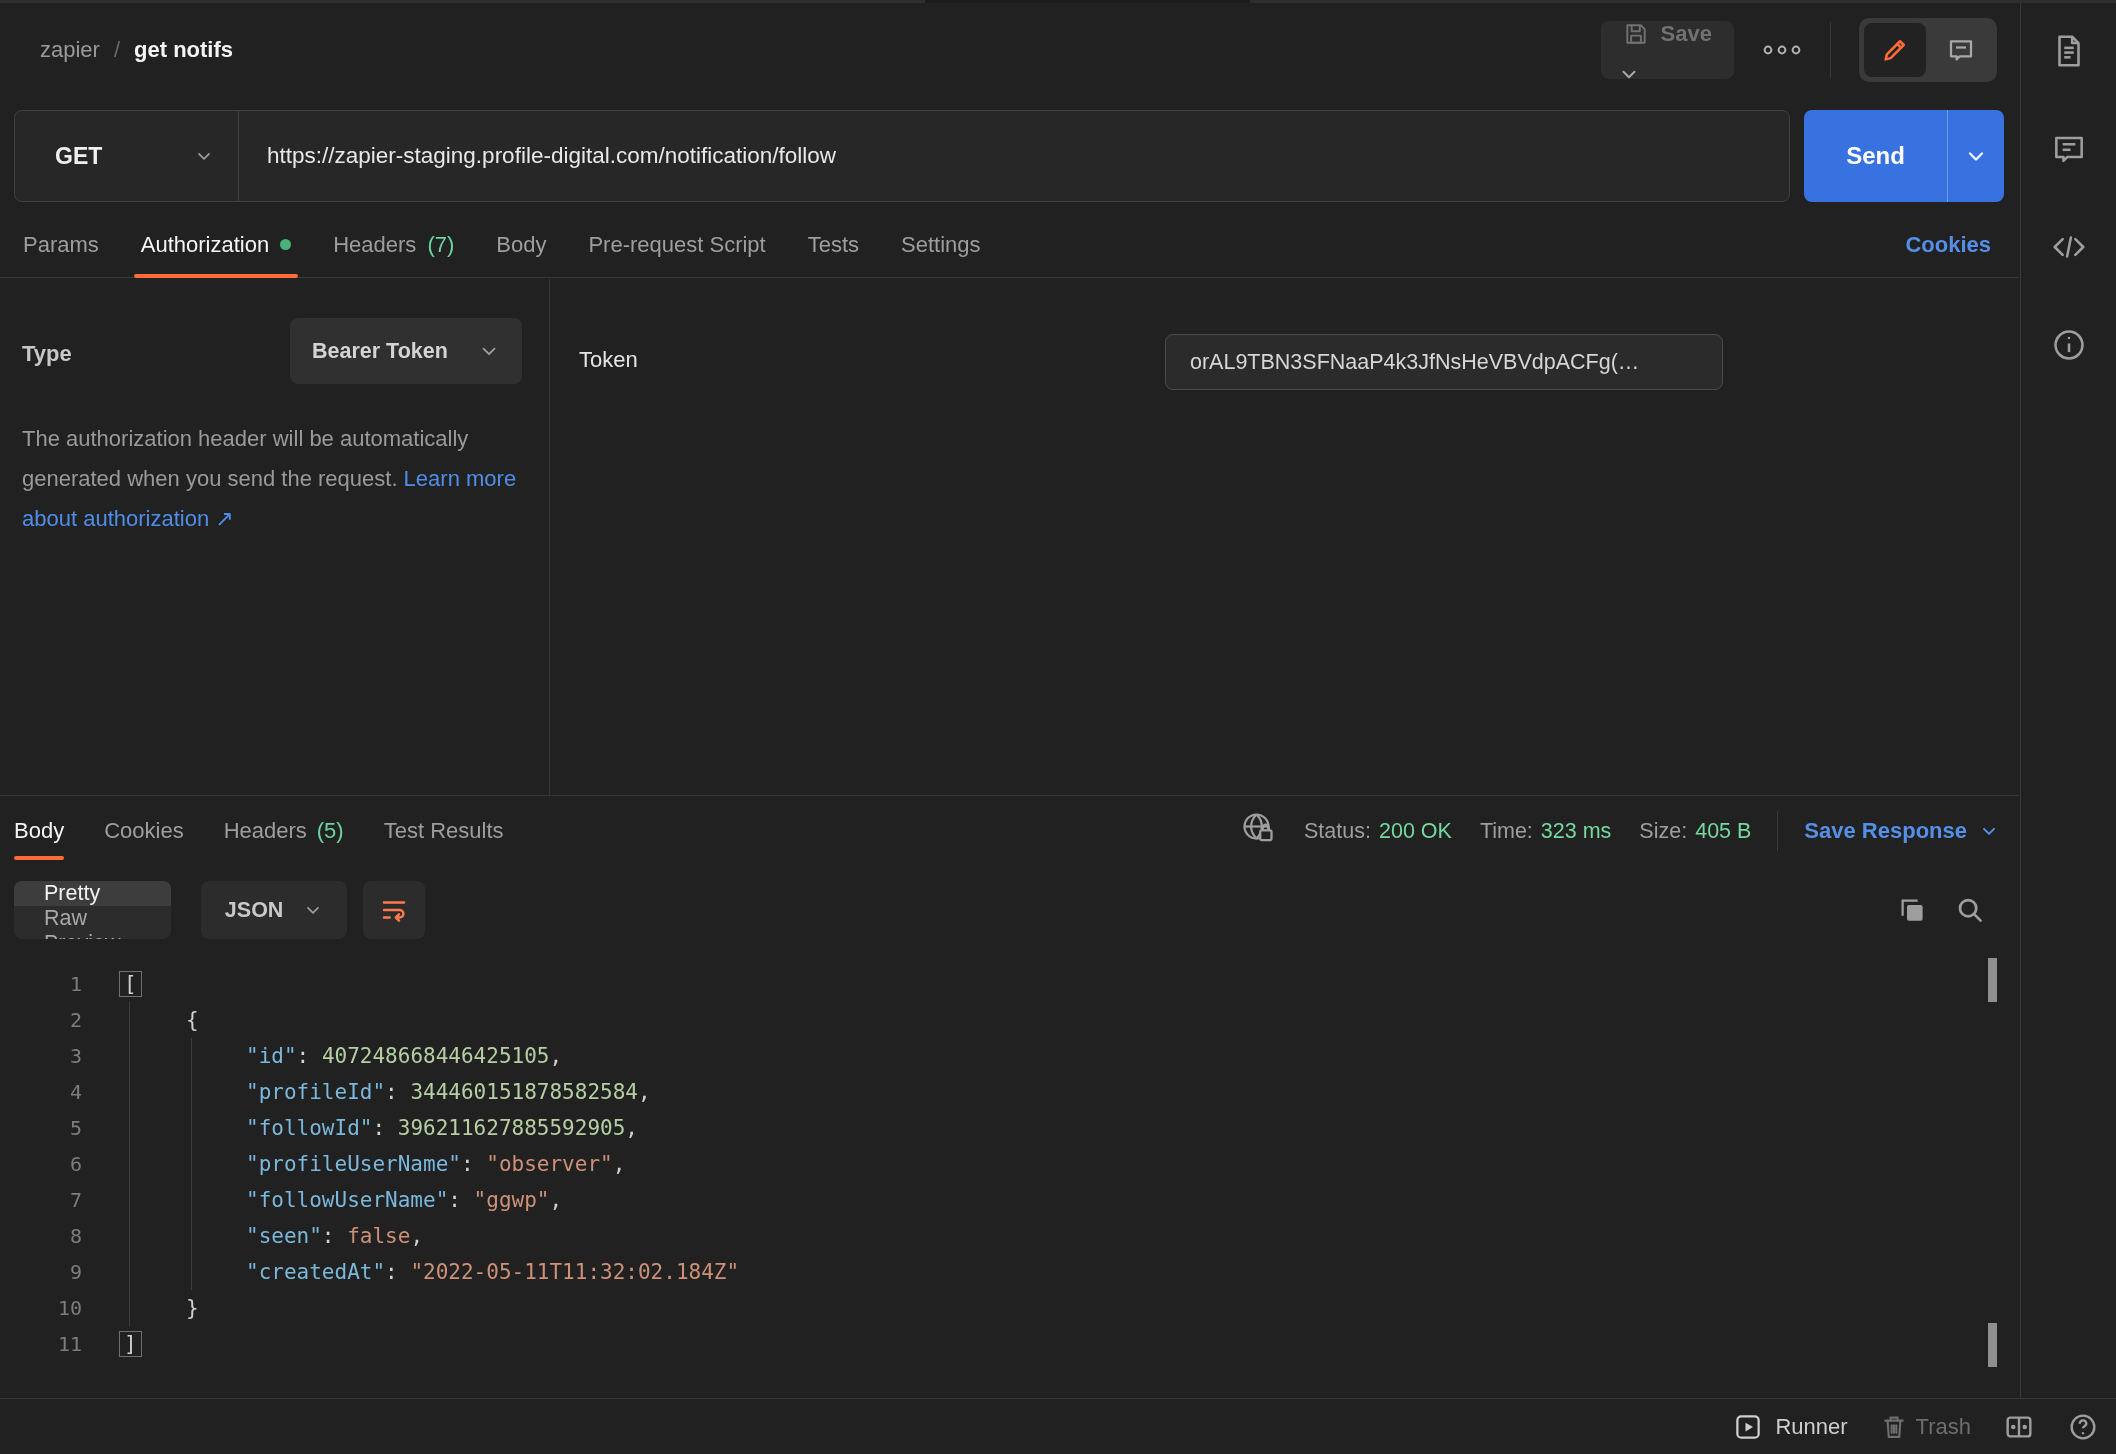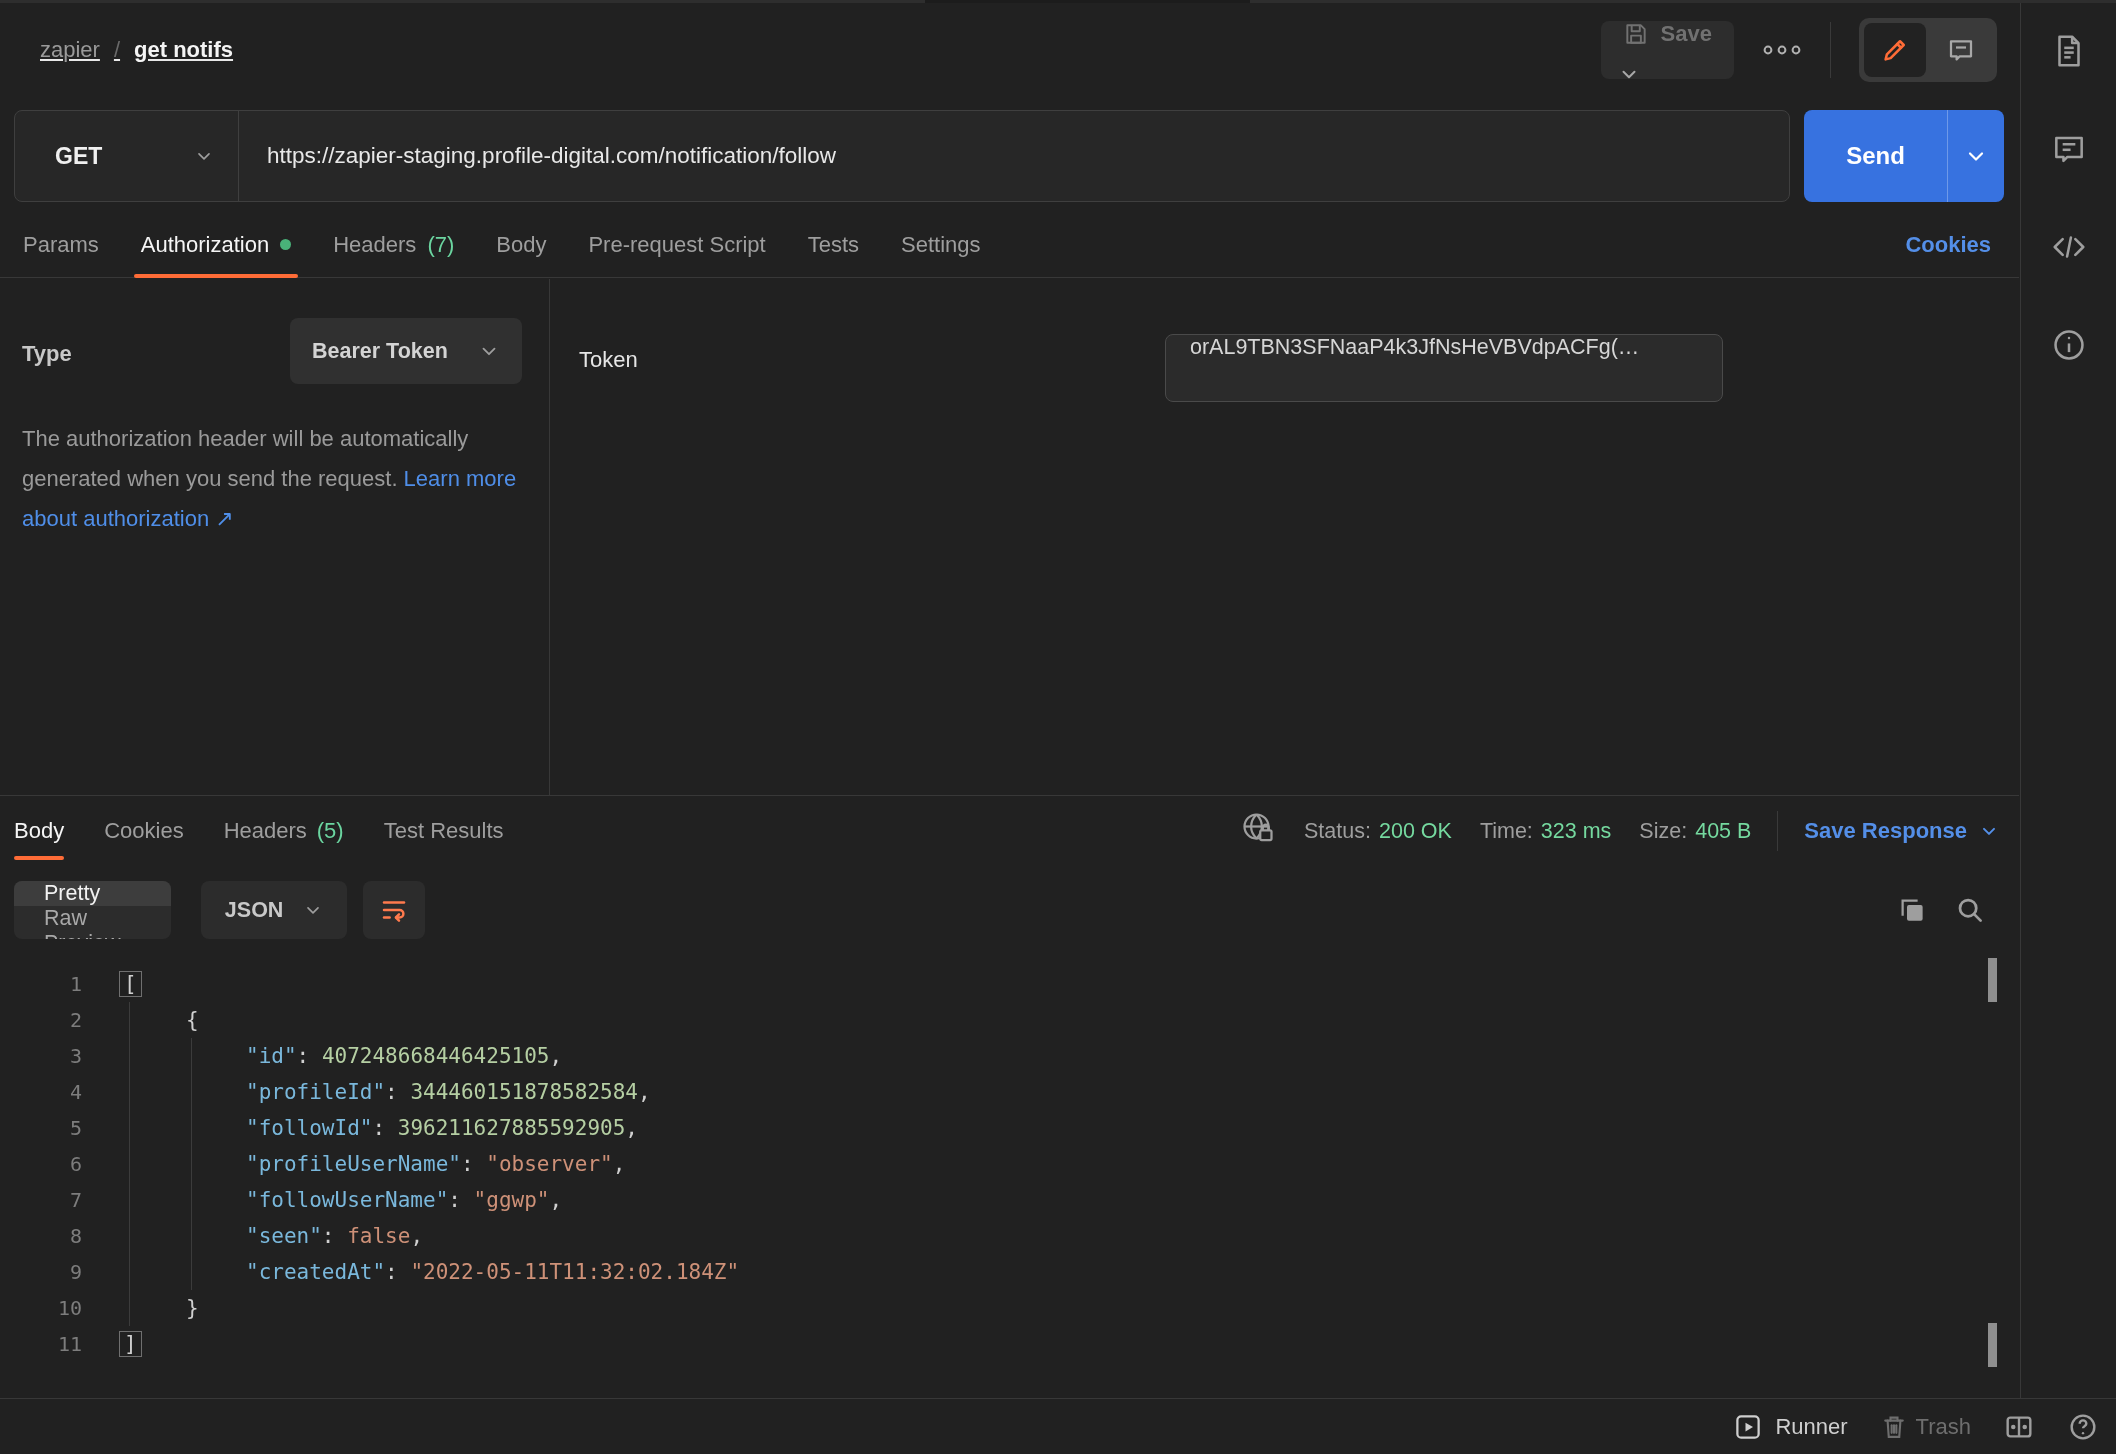--- a/index.html
+++ b/index.html
@@ -10,21 +10,21 @@
   
   .top-edge { position:absolute; top:0; left:0; right:0; height:3px; background:#2e2e2e; }
   .top-edge-notch { position:absolute; top:0; left:925px; width:325px; height:3px; background:#1c1c1c; }
 
   
   .right-rail { position:absolute; top:3px; right:0; width:96px; bottom:56px; border-left:1px solid #383838; display:flex; flex-direction:column; align-items:center; padding-top:26px; gap:54px; }
   .rail-btn { background:none; border:none; color:#9e9e9e; width:44px; height:44px; display:flex; align-items:center; justify-content:center; cursor:pointer; }
 
   
   .topbar { position:absolute; top:3px; left:0; right:97px; height:93px; display:flex; align-items:center; padding:0 22px 0 40px; }
-  .breadcrumb { display:flex; align-items:center; gap:14px; font-size:22px;text-decoration:underline; }
+  .breadcrumb { display:flex; align-items:center; gap:14px; font-size:22px; }
   .bc-col { color:#9a9a9a; }
   .bc-sep { color:#6a6a6a; }
   .bc-req { color:#f5f5f5; font-weight:bold; }
   .topbar-right { margin-left:auto; display:flex; align-items:center; }
   .save-group { display:flex; align-items:stretch; background:#2d2d2d; border-radius:8px; height:58px; overflow:hidden;flex-direction:column; }
   .save-main { display:flex; align-items:center; gap:12px; padding:0 22px; background:none; border:none; color:#717171; font-size:22px; font-weight:600; font-family:inherit; }
   .vdiv-sm { width:1px; background:#3c3c3c; margin:8px 0; }
   .save-caret { width:56px; display:flex; align-items:center; justify-content:center; background:none; border:none; color:#a8a8a8; }
   .more-btn { margin-left:28px; background:none; border:none; color:#b0b0b0; display:flex; align-items:center; }
   .vdiv { width:1px; height:56px; background:#3a3a3a; margin:0 28px; }
@@ -55,21 +55,21 @@
 
   
   .auth { position:absolute; top:279px; left:0; right:97px; height:516px; }
   .auth-left { position:absolute; left:0; top:0; bottom:0; width:550px; border-right:1px solid #383838; }
   .type-label { position:absolute; left:22px; top:62px; font-size:22px; font-weight:600; color:#c8c8c8; }
   .type-select { position:absolute; left:290px; top:39px; width:232px; height:66px; background:#303030; border:none; border-radius:8px; display:flex; align-items:center; padding:0 22px; font-size:21.5px; font-weight:600; color:#d4d4d4; font-family:inherit; }
   .type-select .chev { margin-left:auto; color:#9e9e9e; }
   .auth-desc { position:absolute; left:22px; top:140px; width:500px; font-size:22px; line-height:40px; color:#9a9a9a; }
   .learn-link { color:#4f8ee8; text-decoration:none; cursor:pointer; }
   .token-label { position:absolute; left:579px; top:68px; font-size:22px; color:#e6e6e6; }
-  .token-input { position:absolute; left:1165px; top:55px; width:558px; height:68px; background:#2b2b2b; border:1px solid #4a4a4a; border-radius:8px; display:flex; align-items:flex-start; padding:0 24px; font-size:21.5px; color:#d6d6d6; white-space:nowrap; overflow:hidden; }
+  .token-input { position:absolute; left:1165px; top:55px; width:558px; height:56px; background:#2b2b2b; border:1px solid #4a4a4a; border-radius:8px; display:flex; align-items:center; padding:0 24px; font-size:21.5px; color:#d6d6d6; white-space:nowrap; overflow:hidden; }
 
   
   .response { position:absolute; top:795px; left:0; right:97px; bottom:56px; border-top:1px solid #383838; }
   .resp-header { height:70px; display:flex; align-items:center; padding:0 20px 0 14px; }
   .resp-tabs { display:flex; align-items:center; gap:40px; height:100%; }
   .resp-tab { position:relative; display:flex; align-items:center; gap:10px; height:100%; font-size:22px; color:#9e9e9e; cursor:pointer; }
   .resp-tab.active { color:#f5f5f5; }
   .resp-tab.active::after { content:""; position:absolute; left:0; right:0; bottom:6px; height:4px; background:#ff6c37; border-radius:2px; }
   .resp-tab .count { color:#6bd5a0; }
   .resp-meta { margin-left:auto; display:flex; align-items:center; font-size:21.5px; }

